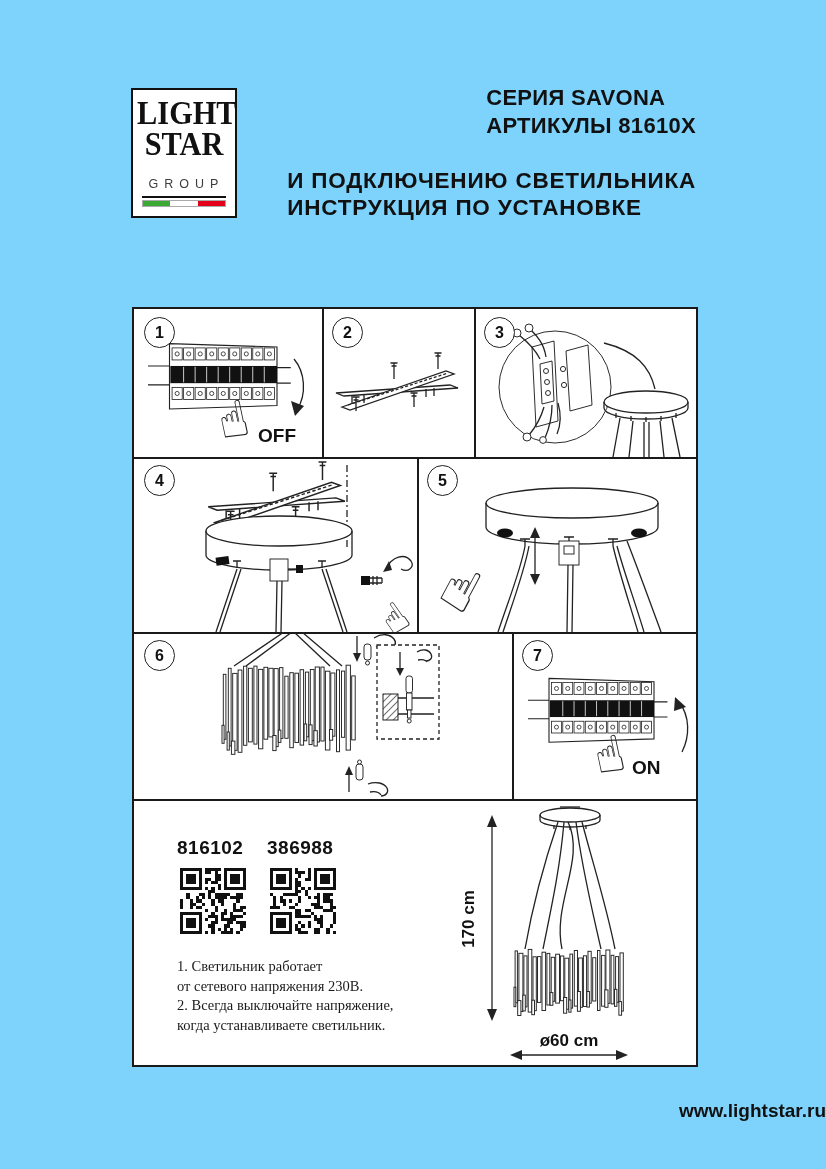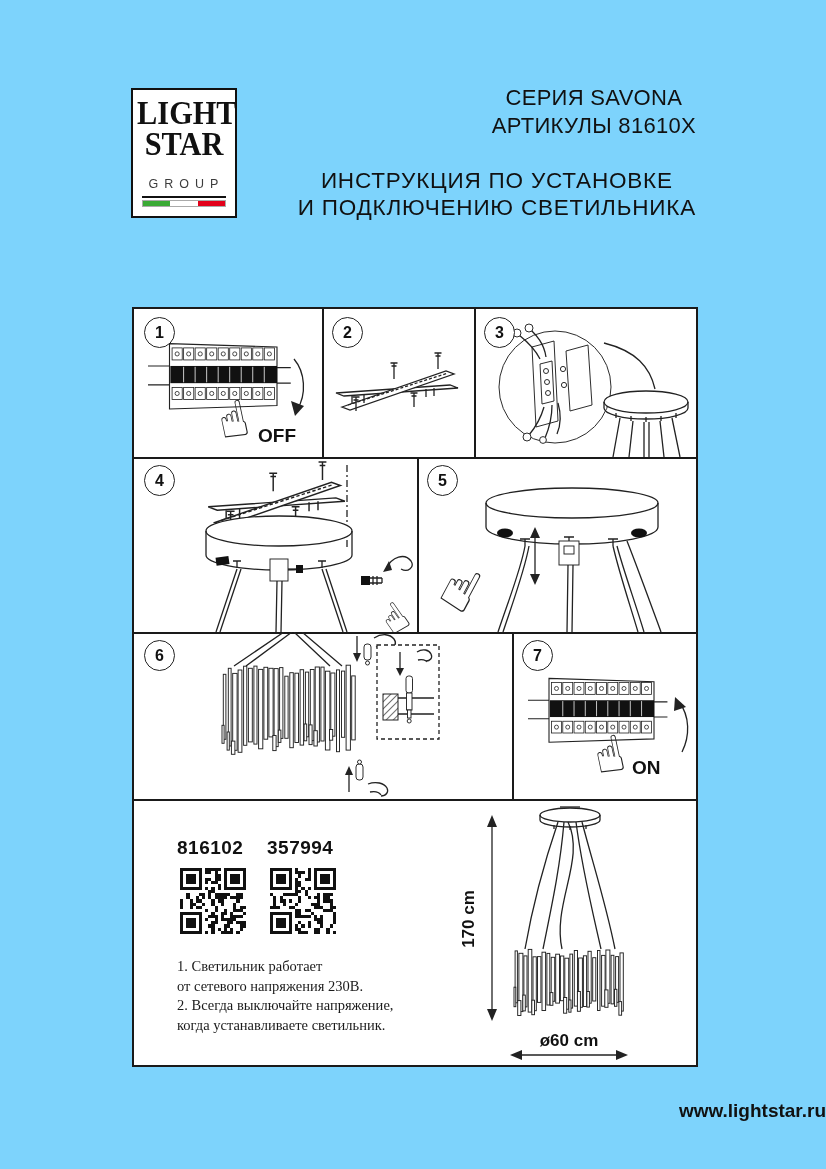--- a/index.html
+++ b/index.html
@@ -11,21 +11,21 @@
         border:2px solid #111;box-sizing:border-box;text-align:center;padding-top:8px;background:#fff;}
   .logo-big{font-family:"Liberation Serif",serif;font-weight:700;font-size:33px;line-height:31px;
         color:#111;transform:scaleX(0.92);}
   .logo-group{font-size:12.5px;letter-spacing:6px;padding-left:5px;color:#3c3c3c;margin-top:17px;}
   .logo-flag{margin:5px 9px 0 9px;border-top:2px solid #111;padding-top:1.5px;display:flex;height:7px;box-sizing:content-box;}
   .fg{flex:1;background:#3aaa35;border:1px solid #aaa;border-right:none;}
   .fw{flex:1;background:#fff;border:1px solid #aaa;border-left:none;border-right:none;}
   .fr{flex:1;background:#e2001a;border:1px solid #aaa;border-left:none;}
 
   
-  .hdr{position:absolute;right:130px;text-align:center;font-weight:400;color:#111;}
+  .hdr{position:absolute;right:130px;text-align:left;font-weight:700;color:#111;}
   .hdr-top{top:84px;font-size:22px;line-height:28px;letter-spacing:0.3px;}
   .hdr-title{top:167px;font-size:22.5px;line-height:27px;letter-spacing:0.8px;}
 
   
   .grid{position:absolute;left:132px;top:307px;width:562px;height:756px;
         border:2px solid #1a1a1a;box-sizing:content-box;background:#fff;}
   .hl{position:absolute;left:0;right:0;height:1.6px;background:#1a1a1a;}
   .vl{position:absolute;width:1.6px;background:#1a1a1a;}
   .panel{position:absolute;}
   .panel svg{position:absolute;left:0;top:0;}
@@ -64,22 +64,22 @@
       <span class="fw"></span>
       <span class="fr"></span>
     </div>
   </div>
 
   <div class="hdr hdr-top">
     <div>СЕРИЯ SAVONA</div>
     <div>АРТИКУЛЫ 81610X</div>
   </div>
   <div class="hdr hdr-title">
+    <div>И ПОДКЛЮЧЕНИЮ СВЕТИЛЬНИКА</div>
     <div>ИНСТРУКЦИЯ ПО УСТАНОВКЕ</div>
-    <div>И ПОДКЛЮЧЕНИЮ СВЕТИЛЬНИКА</div>
   </div>
 
   <div class="grid">
     <div class="hl" style="top:148px;"></div>
     <div class="hl" style="top:323px;"></div>
     <div class="hl" style="top:490px;"></div>
     <div class="vl" style="left:188px;top:0;height:148px;"></div>
     <div class="vl" style="left:340px;top:0;height:148px;"></div>
     <div class="vl" style="left:283px;top:148px;height:175px;"></div>
     <div class="vl" style="left:378px;top:323px;height:167px;"></div>
@@ -424,21 +424,21 @@
             <rect x="480.5" y="190.3" width="2.4" height="17.0" class="shape thin"></rect>
             <rect x="486.0" y="153.9" width="3.3" height="58.2" class="shape thin"></rect>
             <rect x="484.9" y="202.6" width="2.7" height="13.6" class="shape thin"></rect>
           </g>
         <text class="dimlabel" x="435" y="247" font-size="17" text-anchor="middle">ø60 cm</text>
         <path class="ln" d="M382,256 H488"></path>
         <polygon fill="#222" points="376,256 388,251 388,261"></polygon>
         <polygon fill="#222" points="494,256 482,251 482,261"></polygon>
       </svg>
       <div class="code-label" style="left:43px;top:38px;">816102</div>
-      <div class="code-label" style="left:133px;top:38px;">357994</div>
+      <div class="code-label" style="left:133px;top:38px;">386988</div>
       <svg class="qr" style="left:43px;top:66px;" viewBox="-1 -1 23 23" shape-rendering="crispEdges">
           <rect x="-1" y="-1" width="23" height="23" fill="#fff"></rect>
           <rect x="8" y="0" width="1" height="1" fill="#111"></rect>
           <rect x="9" y="0" width="1" height="1" fill="#111"></rect>
           <rect x="10" y="0" width="1" height="1" fill="#111"></rect>
           <rect x="11" y="0" width="1" height="1" fill="#111"></rect>
           <rect x="12" y="0" width="1" height="1" fill="#111"></rect>
           <rect x="8" y="1" width="1" height="1" fill="#111"></rect>
           <rect x="9" y="1" width="1" height="1" fill="#111"></rect>
           <rect x="11" y="1" width="1" height="1" fill="#111"></rect>

